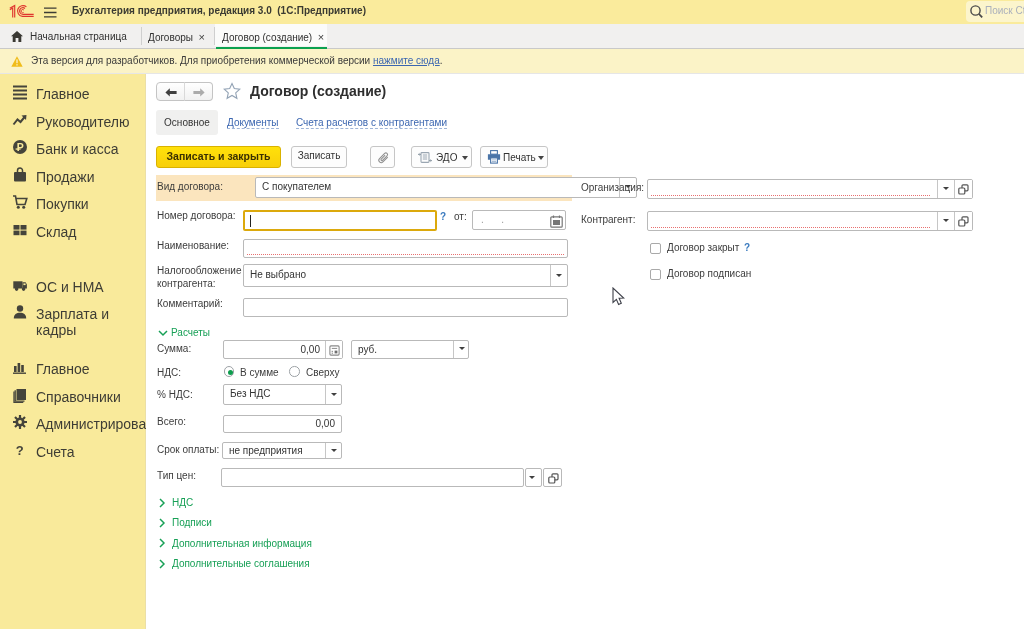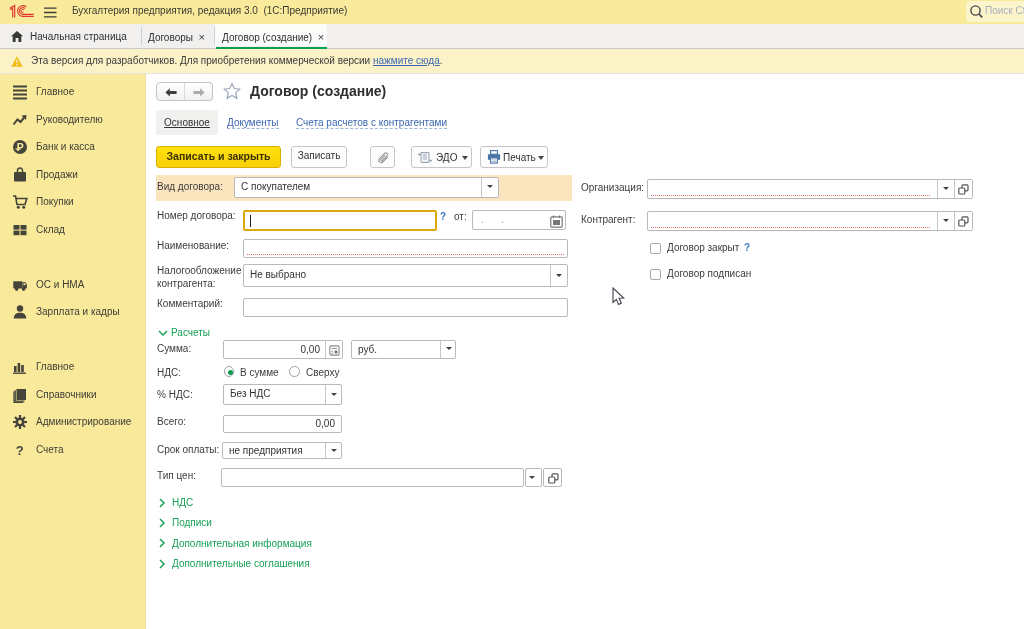--- a/index.html
+++ b/index.html
@@ -2,53 +2,53 @@
 <html><head>
 <meta charset="utf-8">
 <style>
 * { margin:0; padding:0; box-sizing:border-box; }
 html,body { width:1024px; height:629px; overflow:hidden; }
 body { font-family:"Liberation Sans", sans-serif; position:relative; background:#fff; color:#3c3c3c; }
 .abs { position:absolute; }
 
 
 #topbar { position:absolute; left:0; top:0; width:1024px; height:24px; background:#faeb9c; }
-#apptitle { position:absolute; left:72px; top:5px; font-size:10px; color:#3a3a32; }
+#apptitle { position:absolute; left:72px; top:5px; font-size:10px; color:#3a3a32;font-weight:bold; }
 #search { position:absolute; left:966px; top:1px; width:58px; height:21px; background:#fcf5cc; border-radius:4px 0 0 4px; }
 #search span { position:absolute; left:19px; top:4px; font-size:10px; color:#aab0bc; white-space:nowrap; }
 
 
 #tabbar { position:absolute; left:0; top:24px; width:1024px; height:25px; background:#f1f0ef; border-bottom:1px solid #c9c9c9; }
 .ttab { position:absolute; top:0; height:24px; font-size:10px; color:#303030; }
 .tsep { position:absolute; top:3px; height:18px; width:1px; background:#cfcfcf; }
 #tab3 { background:#fbfbfa; }
 #tab3:after { content:""; position:absolute; left:1px; right:0; bottom:-2.5px; height:2px; background:#0ba14f; }
 .tx { color:#3f3f3f; font-size:11px; }
 
 
 #warnbar { position:absolute; left:0; top:49px; width:1024px; height:25px; background:#fbf3c7; border-bottom:1px solid #e6e6e6; font-size:10px; color:#3a3a3a; }
 #warnbar a { color:#3b66b0; text-decoration:underline; }
 
 
 #sidebar { position:absolute; left:0; top:74px; width:146px; height:555px; background:#f9ea9b; border-right:1px solid #ebdfa6; box-sizing:border-box; }
 .sitem { position:absolute; left:0; width:146px; height:28px; }
 .sitem svg { position:absolute; left:12px; top:6px; }
-.sitem span { position:absolute; left:36px; top:8px; font-size:10px; color:#3e3d35; }
+.sitem span { position:absolute; left:36px; top:8px; font-size:14px; color:#3e3d35; }
 
 
 #content { position:absolute; left:146px; top:74px; width:878px; height:555px; background:#fff; }
 
 
 .navbtn { position:absolute; top:8px; width:29px; height:19px; background:linear-gradient(#ffffff,#f1f1f1); border:1px solid #c4c4c4; }
 #navback { left:10px; border-radius:4px 0 0 4px; }
 #navfwd { left:38px; border-radius:0 4px 4px 0; border-left:1px solid #d9d9d9; }
 #pgtitle { position:absolute; left:104px; top:9px; font-size:14px; font-weight:bold; color:#2e2e2e; }
 
 
-#ptab1 { position:absolute; left:10px; top:36px; width:62px; height:25px; background:#f0f0ef; border-radius:3px; text-align:center; line-height:25px; font-size:10px; color:#333;text-decoration:underline; }
+#ptab1 { position:absolute; left:10px; top:36px; width:62px; height:25px; background:#f0f0ef; border-radius:3px; text-align:center; line-height:25px; font-size:10px; color:#333; }
 .plink { position:absolute; top:43px; font-size:10px; color:#3b66b0; border-bottom:1px dashed #9db4d8; }
 
 
 .cbtn { position:absolute; top:72px; height:22px; border:1px solid #c6c6c6; border-radius:3px; background:#fdfdfd; font-size:10px; color:#333; }
 #btn1 { left:10px; width:125px; background:linear-gradient(#ffe10a,#f8cf0a); border-color:#d9b200; font-weight:bold; color:#3a3000; font-size:10.5px; }
 .cbtn .lbl { position:absolute; width:100%; text-align:center; top:3px; }
 
 
 .flabel { position:absolute; font-size:10px; color:#3c3c3c;text-align:center; }
 .finput { position:absolute; background:#fff; border:1px solid #b9b9b9; border-radius:2px; font-size:10px; color:#333; }
@@ -259,21 +259,21 @@
       <path d="M0.9,4.2 H13.1 V9.8 H10.4 V7.9 H3.6 V9.8 H0.9 Z" fill="#4a74a8"></path>
       <rect x="3.6" y="7.9" width="6.8" height="5.2" fill="#fff" stroke="#4a74a8" stroke-width="1.1"></rect>
       <path d="M4.8,9.9 H9.2 M4.8,11.5 H9.2" stroke="#9db4cf" stroke-width="0.9"></path>
     </svg>
     <div class="abs" style="left:22px;top:4.5px">Печать</div>
     <div class="abs" style="right:3.5px;top:9px;border-left:3.5px solid transparent;border-right:3.5px solid transparent;border-top:4px solid #444"></div>
   </div>
 
   <div class="abs" style="left:10px;top:101px;width:416px;height:26px;background:#fbe5be"></div>
   <div class="flabel" style="left:11px;top:107px">Вид договора:</div>
-  <div class="finput" style="left:88px;top:102.5px;width:265px;height:21px">
+  <div class="finput" style="left:109px;top:102.5px;width:382px;height:21px">
       <span class="abs" style="left:6px;top:3px">С покупателем</span>
       <div class="dd"></div>
     </div>
 
   <div class="flabel" style="left:11px;top:135.5px">Номер договора:</div>
   <div class="finput" style="left:97px;top:135.5px;width:194px;height:21.5px;border:2px solid #dca90c">
       <div class="abs" style="left:5px;top:3px;width:1px;height:12px;background:#222"></div>
     </div>
   <div class="flabel" style="left:294px;top:137px;color:#3b7bbf;font-weight:bold">?</div>
   <div class="flabel" style="left:308px;top:137px">от:</div>
@@ -340,21 +340,21 @@
     <div class="ddp" style="width:17px">
         <svg class="abs" style="left:3px;top:4px" width="11" height="11" viewBox="0 0 11 11">
           <rect x="0.9" y="0.9" width="9.2" height="9.2" fill="none" stroke="#8a8a8a" stroke-width="1.1" rx="1"></rect>
           <path d="M2.8,3.4 H8.2" stroke="#8a8a8a" stroke-width="1"></path>
           <rect x="5.6" y="5.6" width="2.8" height="2.8" fill="#6e6e6e"></rect>
           <rect x="2.6" y="5.8" width="1.4" height="1.2" fill="#9a9a9a"></rect>
           <rect x="2.6" y="7.6" width="1.4" height="1.2" fill="#9a9a9a"></rect>
         </svg>
       </div>
   </div>
-  <div class="finput" style="left:205px;top:265.5px;width:105px;height:19px">
+  <div class="finput" style="left:205px;top:265.5px;width:118px;height:19px">
       <span class="abs" style="left:6px;top:3px">руб.</span>
       <div class="dd" style="width:15px"></div>
     </div>
 
   <div class="flabel" style="left:11px;top:292.5px">НДС:</div>
   <div class="abs" style="left:77.8px;top:292.3px;width:10.5px;height:10.5px;border:1px solid #9da2a6;border-radius:50%;background:#fff"></div>
   <div class="abs" style="left:81.5px;top:296px;width:5px;height:5px;border-radius:50%;background:#0d9c4d"></div>
   <div class="flabel" style="left:94px;top:292.5px">В сумме</div>
   <div class="abs" style="left:143.3px;top:292.3px;width:10.5px;height:10.5px;border:1px solid #9da2a6;border-radius:50%;background:#fff"></div>
   <div class="flabel" style="left:160px;top:292.5px">Сверху</div>

